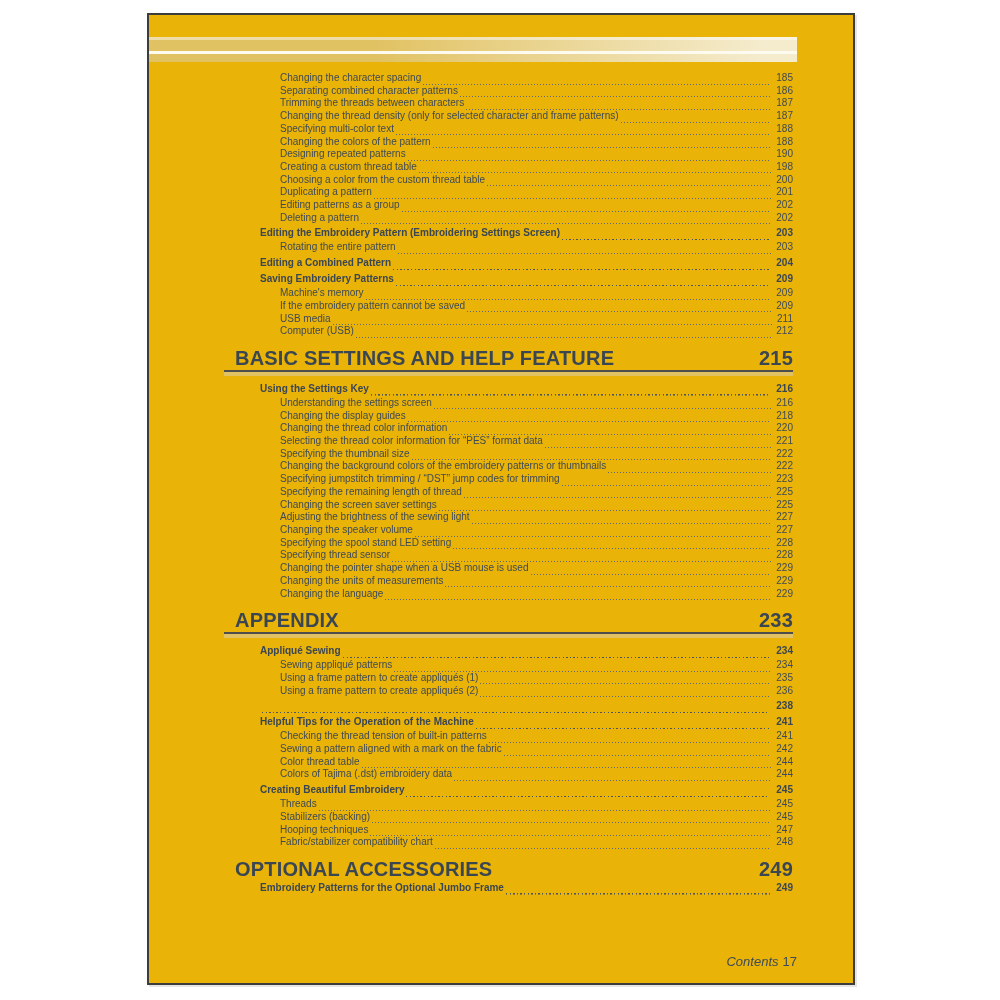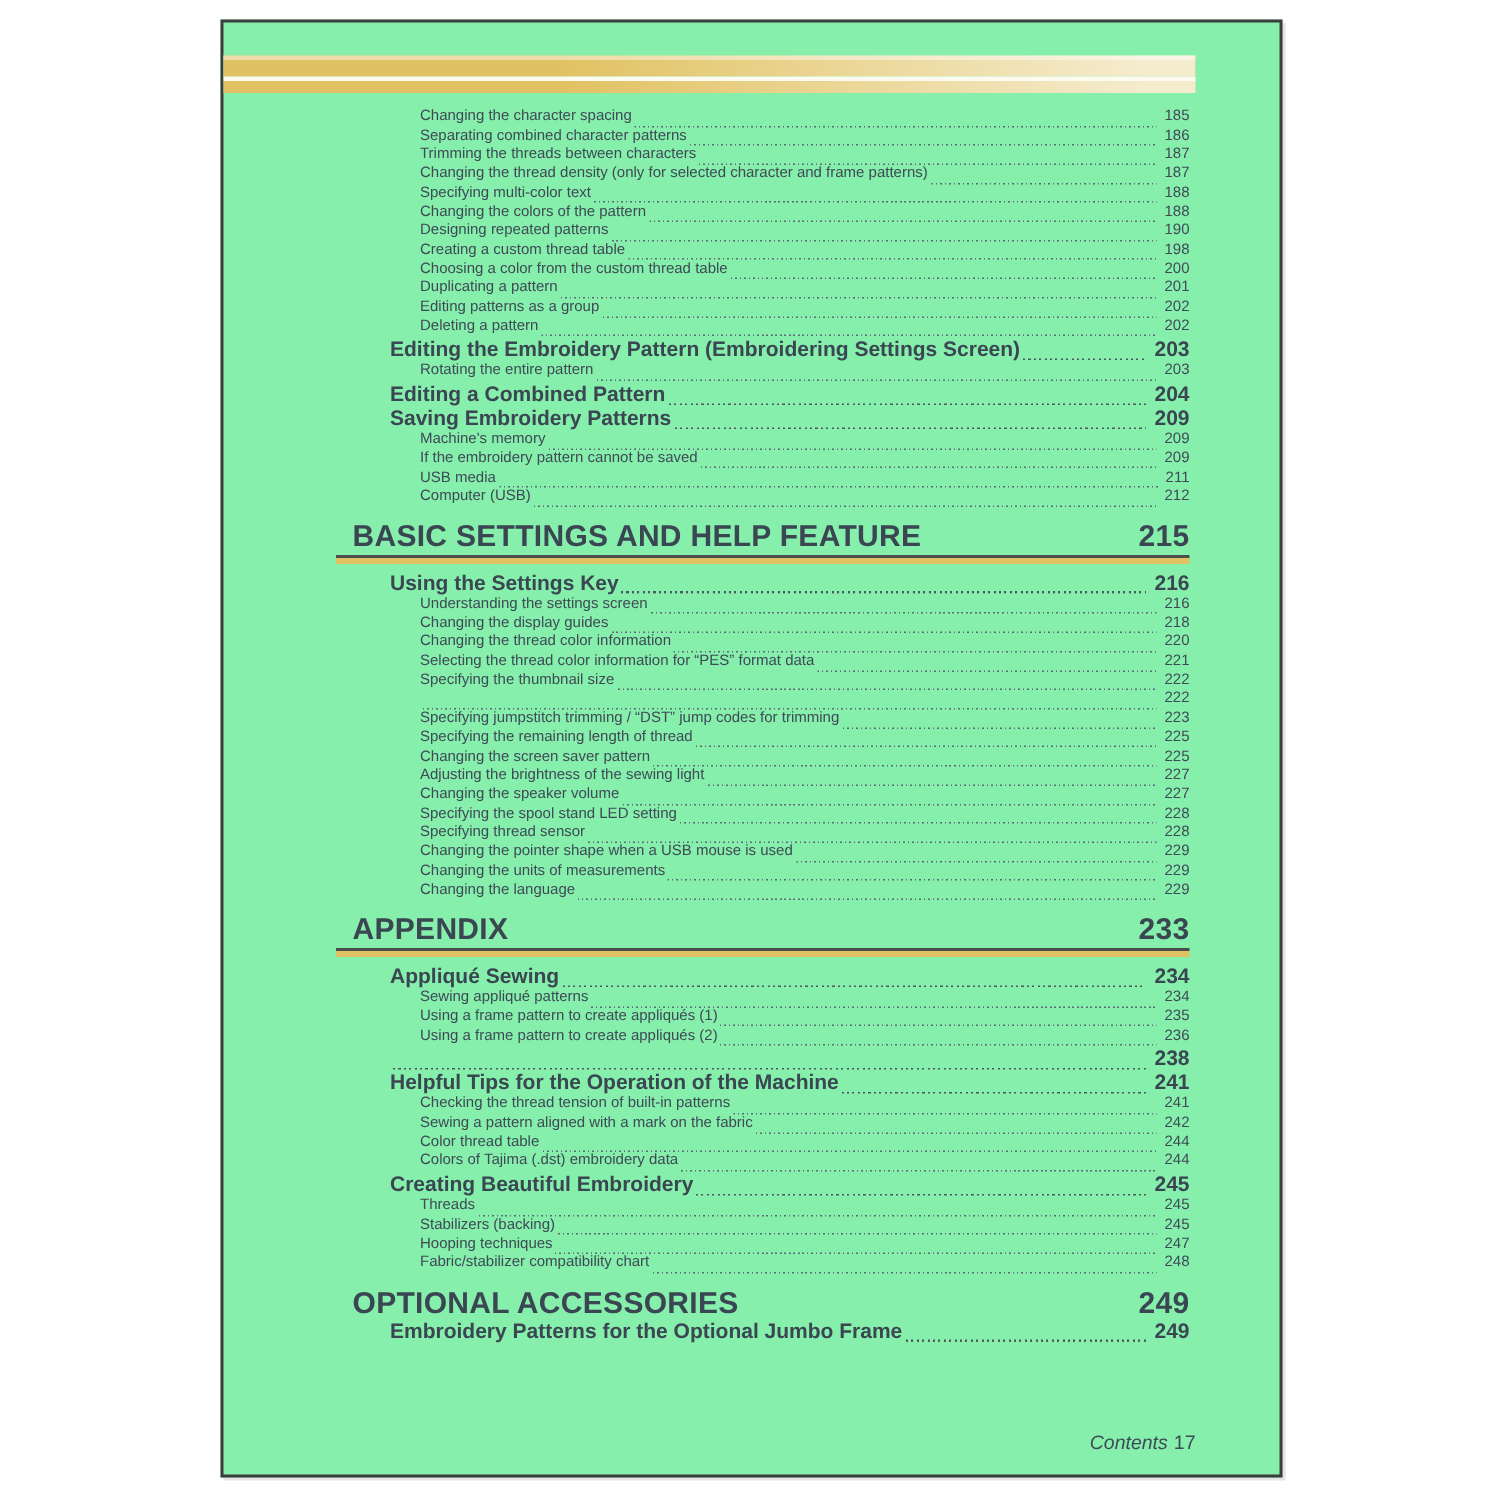--- a/index.html
+++ b/index.html
@@ -7,21 +7,21 @@
     width: 1000px; height: 1000px;
     background: #ffffff;
     font-family: "Liberation Sans", sans-serif;
   }
   .stage { position: relative; width: 1000px; height: 1000px; }
 
   .page {
     position: absolute;
     left: 147px; top: 13px;
     width: 708px; height: 972px;
-    background: #86efac;
+    background: #eab308;
     border: 2px solid #3d3d3d;
     box-sizing: border-box;
     box-shadow: 2px 2px 0 rgba(180,180,180,.35);
   }
 
   
   .accent-bar {
     position: absolute;
     left: 0; top: 22px;
     width: 648px; height: 27px;
@@ -55,21 +55,21 @@
     margin: 0 2px;
     background: repeating-linear-gradient(to right, currentColor 0 1px, transparent 1px 3px) left bottom / 100% 1.2px no-repeat;
     color: #5d6873;
   }
 
   .row.plain { font-size: 10px; line-height: 12.7px; margin-left: 45px; }
   .row.plain .label { white-space: nowrap; }
   .row.plain .pagenum { font-size: 10px; padding-left: 3px; }
 
   .row.bold {
-    font-size: 14px; line-height: 15px; font-weight: bold;
+    font-size: 10px; line-height: 15px; font-weight: bold;
     margin: 1px 0 1px 25px; color: var(--heading);
   }
   .row.bold .dots {
     background: repeating-linear-gradient(to right, currentColor 0 1.4px, transparent 1.4px 3.6px) left bottom / 100% 1.6px no-repeat;
     color: #4c5archive661; color: #4c5661;
   }
   .row.bold .pagenum { padding-left: 4px; }
 
   .row.chapter {
     font-size: 20px; line-height: 20px; font-weight: bold;
@@ -237,35 +237,36 @@
           <span class="label">Selecting the thread color information for “PES” format data</span>
           <span class="dots"></span>
           <span class="pagenum">221</span>
         </div>
         <div class="row plain">
           <span class="label">Specifying the thumbnail size</span>
           <span class="dots"></span>
           <span class="pagenum">222</span>
         </div>
         <div class="row plain">
+          <span class="label">Changing the background colors of the embroidery patterns or thumbnails</span>
           <span class="dots"></span>
           <span class="pagenum">222</span>
         </div>
         <div class="row plain">
           <span class="label">Specifying jumpstitch trimming / “DST” jump codes for trimming</span>
           <span class="dots"></span>
           <span class="pagenum">223</span>
         </div>
         <div class="row plain">
           <span class="label">Specifying the remaining length of thread</span>
           <span class="dots"></span>
           <span class="pagenum">225</span>
         </div>
         <div class="row plain">
-          <span class="label">Changing the screen saver pattern</span>
+          <span class="label">Changing the screen saver settings</span>
           <span class="dots"></span>
           <span class="pagenum">225</span>
         </div>
         <div class="row plain">
           <span class="label">Adjusting the brightness of the sewing light</span>
           <span class="dots"></span>
           <span class="pagenum">227</span>
         </div>
         <div class="row plain">
           <span class="label">Changing the speaker volume</span>

